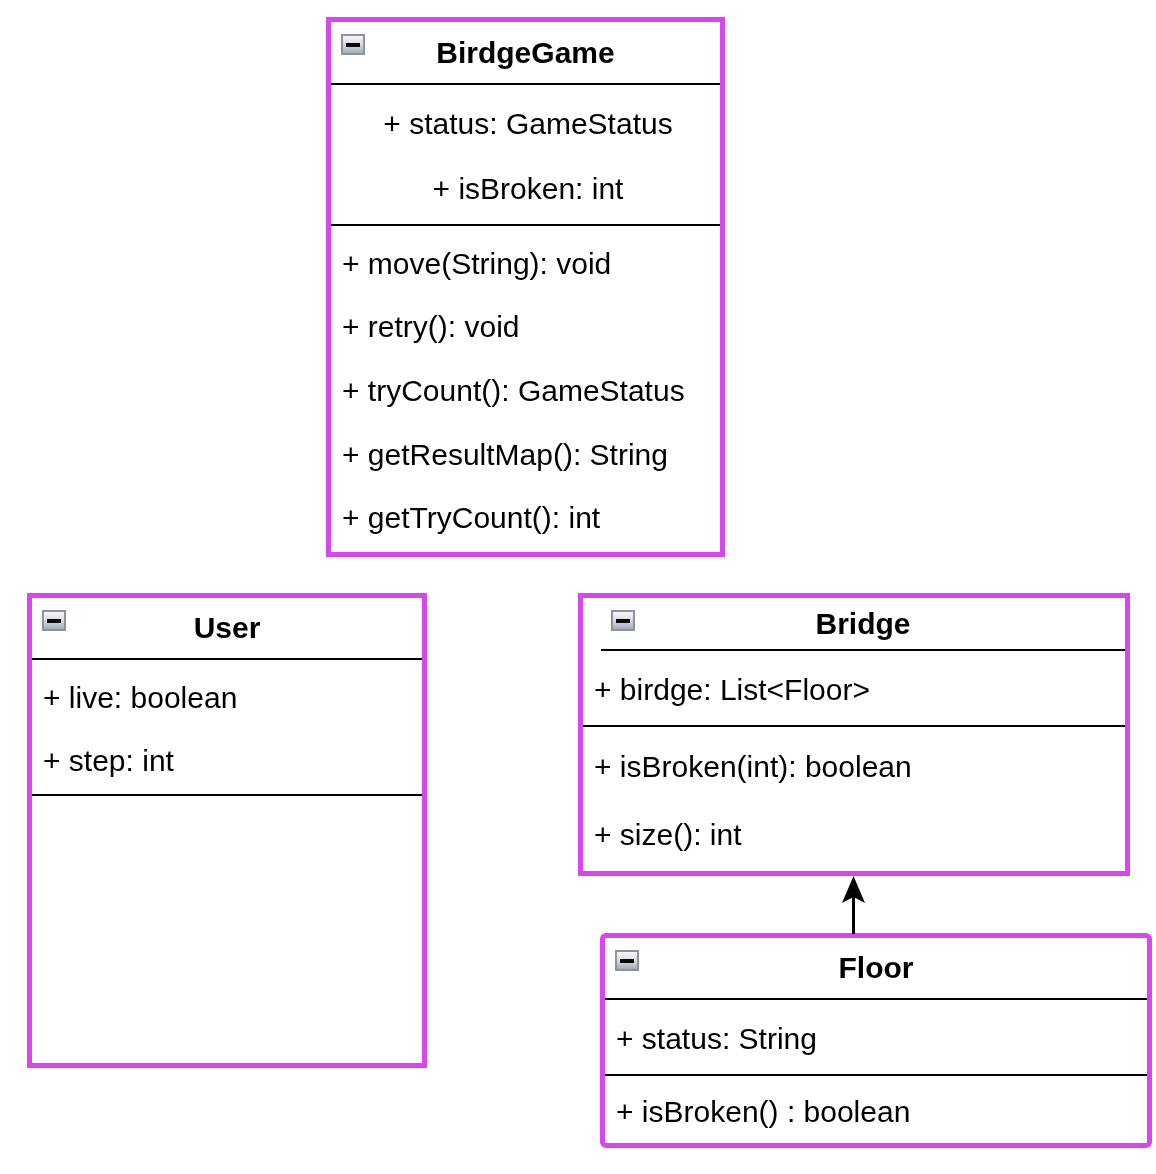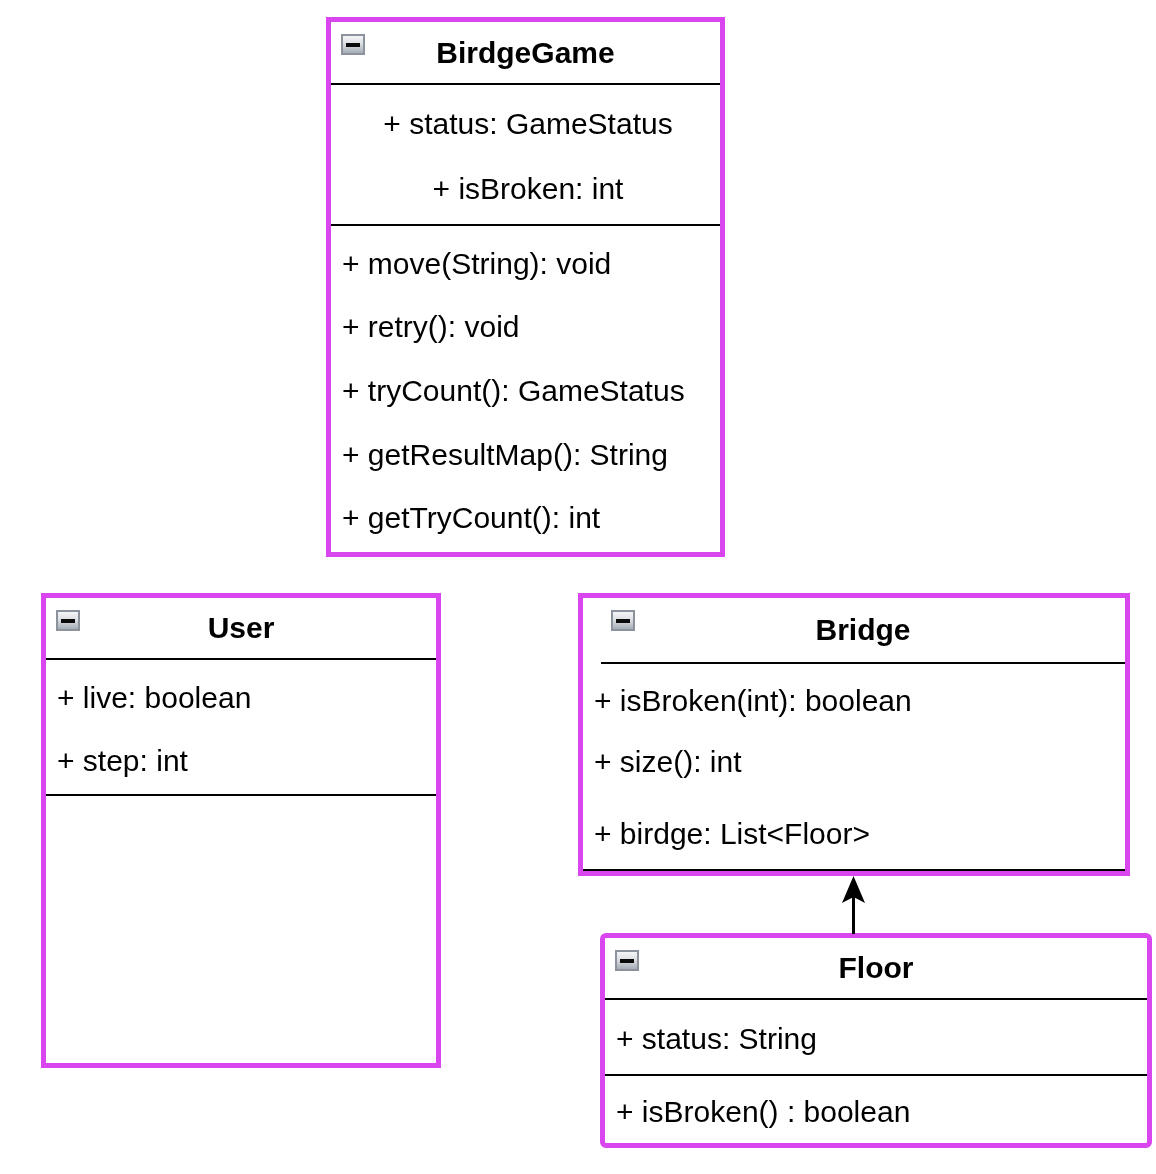--- a/index.html
+++ b/index.html
@@ -72,27 +72,27 @@
     font-size: 30px;
     white-space: nowrap;
   }
 
   
   #class-birdgegame { left: 326px; top: 17px;  width: 399px; height: 540px; }
   #class-birdgegame .title-bar { height: 63px; }
   #class-birdgegame .attrs     { height: 141px; text-align: center; }
 
   
-  #class-user { left: 27px;  top: 593px; width: 400px; height: 475px; margin-left: 14px; }
+  #class-user { left: 27px;  top: 593px; width: 400px; height: 475px; }
   #class-user .title-bar { height: 62px; }
   #class-user .attrs     { height: 136px; }
 
   
   #class-bridge { left: 578px; top: 593px; width: 552px; height: 283px; }
-  #class-bridge .title-bar { height: 66px; margin-left: 18px; }
+  #class-bridge .title-bar { height: 53px; margin-left: 18px; }
   #class-bridge .attrs     { height: 76px; }
 
   
   #class-floor { left: 600px; top: 933px; width: 552px; height: 215px; border-radius: 6px; }
   #class-floor .title-bar { height: 62px; }
   #class-floor .attrs     { height: 76px; }
 
   .relation-arrow {
     position: absolute;
     left: 838px;
@@ -137,26 +137,26 @@
   </div>
 </div>
 
 <div class="uml-class" id="class-bridge">
   <div class="title-bar">
     <button class="collapse-btn">
       <span class="minus-bar"></span>
     </button>
     <span>Bridge</span>
   </div>
+  <div class="section attrs">
+    <div class="member">+ birdge: List&lt;Floor&gt;</div>
+  </div>
   <div class="section methods">
     <div class="member">+ isBroken(int): boolean</div>
     <div class="member">+ size(): int</div>
-  </div>
-  <div class="section attrs">
-    <div class="member">+ birdge: List&lt;Floor&gt;</div>
   </div>
 </div>
 
 <div class="uml-class" id="class-floor">
   <div class="title-bar">
     <button class="collapse-btn">
       <span class="minus-bar"></span>
     </button>
     <span>Floor</span>
   </div>

